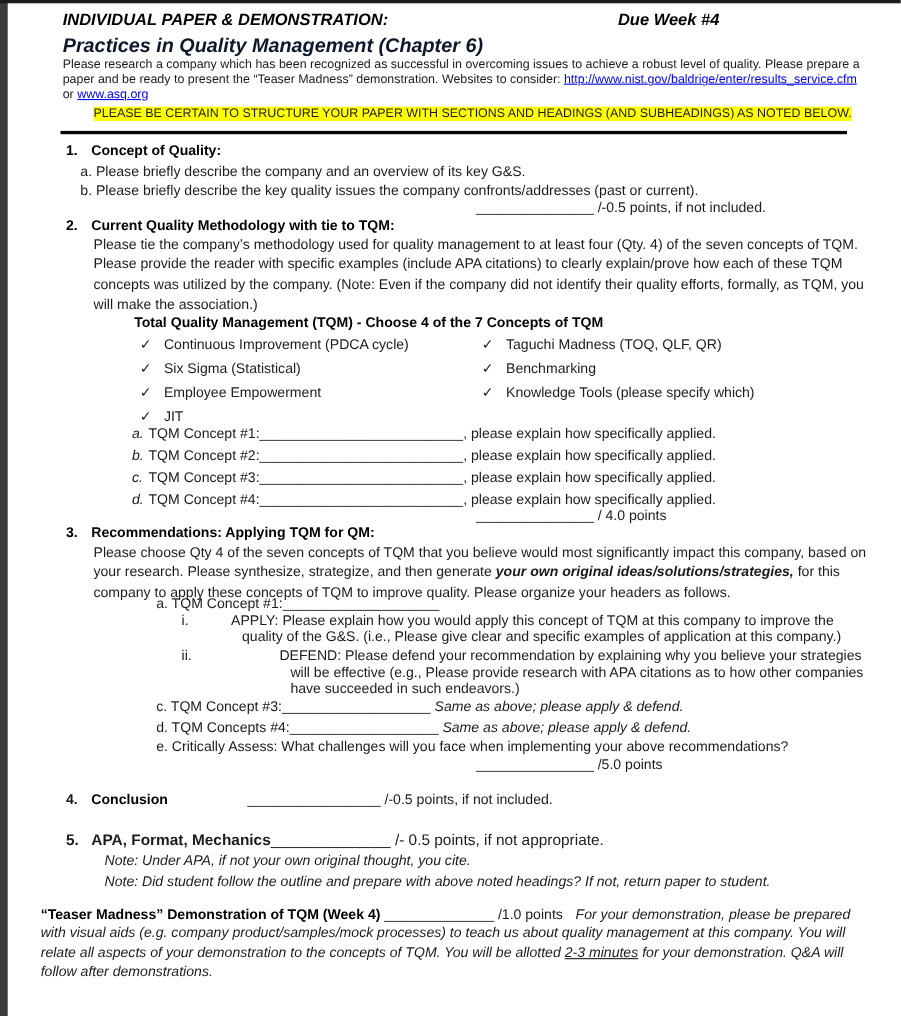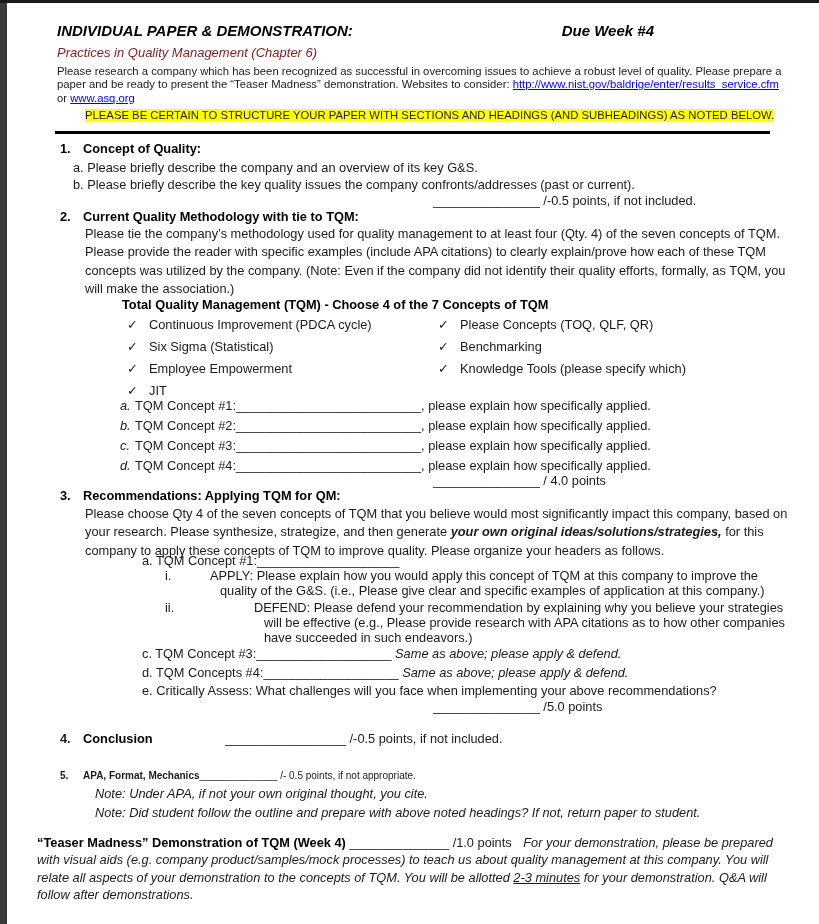--- a/index.html
+++ b/index.html
@@ -9,23 +9,23 @@
     font-family:"Liberation Sans","DejaVu Sans",sans-serif;
   }
   .strip-left { position:absolute; left:0; top:0; width:7px; height:924px; background:#3b3b3b; }
   .strip-top  { position:absolute; left:0; top:0; width:819px; height:3px; background:#1c1c1c; }
   .content { position:absolute; left:57px; top:0; width:735px; }
 
   .b { font-weight:bold; }
   .i { font-style:italic;margin-top:15px; }
   .u { text-decoration:underline; }
 
-  .header-row { display:flex; margin-top:20px; line-height:22px; font-size:15px; font-weight:bold; font-style:italic; color:#000; }
+  .header-row { display:flex; margin-top:8px; line-height:22px; font-size:15px; font-weight:bold; font-style:italic; color:#000; }
   .due { margin-left:auto; margin-right:138px; white-space:nowrap; }
-  .subtitle { line-height:22px; font-size:13px; font-weight:normal; font-style:italic; color:#7f1d1d; }
+  .subtitle { line-height:22px; font-size:18px; font-weight:bold; font-style:italic; color:#0f172a; }
   .intro { margin-top:1px; font-size:11.3px; line-height:13.3px; }
   .link { color:#0000ee; text-decoration:underline; cursor:pointer; }
   .hl { display:inline-block; margin-left:28px; background:#ffff00; font-size:11.3px; line-height:13.5px; }
   hr.rule { border:none; border-top:3px solid #000; margin:8px 0 0 -2px; width:715px; }
 
   .sec-head { margin-top:6px; line-height:17px; font-size:12.8px; font-weight:bold; color:#000; padding-left:3px; }
   .num { display:inline-block; width:23px; }
   .line16 { font-size:12.8px; line-height:17px; margin-left:16px; }
   .pts { font-size:12.8px; line-height:15px; margin-left:376px; white-space:nowrap; }
   .para { font-size:12.8px; line-height:18.5px; margin-left:28px; width:706px; }
@@ -48,21 +48,21 @@
   #c3a { margin-top:-7px; }
   .roman { display:flex; font-size:12.8px; line-height:15px; margin-left:108px; }
   .roman .rn { width:45px; flex:none; }
   .roman .rt { width:580px; padding-left:10px; text-indent:-10px; }
   #ri { margin-top:0; } #rii { margin-top:2px;gap:44px; }
   .r18 { font-size:12.8px; line-height:18.5px; margin-left:85px; }
   #rowb { margin-top:6px; }
   #s3pts { margin-top:-2px; }
   .s4row { margin-top:16px; font-size:12.8px; line-height:17px; padding-left:3px; }
   .s4row .head4 { display:inline-block; width:142px; font-weight:bold; color:#000; }
-  .s5row { margin-top:20px; font-size:10px; line-height:17px; padding-left:3px; }
+  .s5row { margin-top:20px; font-size:14px; line-height:17px; padding-left:3px; }
   .note { font-size:12.8px; line-height:15px; margin-left:38px; font-style:italic; }
   #note1 { margin-top:2px; } #note2 { margin-top:4px; }
   .footer { margin-top:14px; margin-left:-20px; width:757px; font-size:12.8px; line-height:17.5px; }
   .footer .lead { font-weight:bold; color:#000; }
 </style>
 </head>
 <body>
 
 <div class="page">
   <div class="strip-left"></div>
@@ -106,21 +106,21 @@
     <div class="tqm-h">Total Quality Management (TQM)  - Choose 4 of the 7 Concepts of TQM</div>
 
     <div class="chk-list">
       <div class="chk-row">
         <span class="chk-cell">
             <span class="chk">✓</span>
             <span>Continuous Improvement (PDCA cycle)</span>
           </span>
         <span class="chk-cell r">
             <span class="chk">✓</span>
-            <span>Please Concepts (TOQ, QLF, QR)</span>
+            <span>Taguchi Madness (TOQ, QLF, QR)</span>
           </span>
       </div>
       <div class="chk-row">
         <span class="chk-cell">
             <span class="chk">✓</span>
             <span>Six Sigma (Statistical)</span>
           </span>
         <span class="chk-cell r">
             <span class="chk">✓</span>
             <span>Benchmarking</span>

